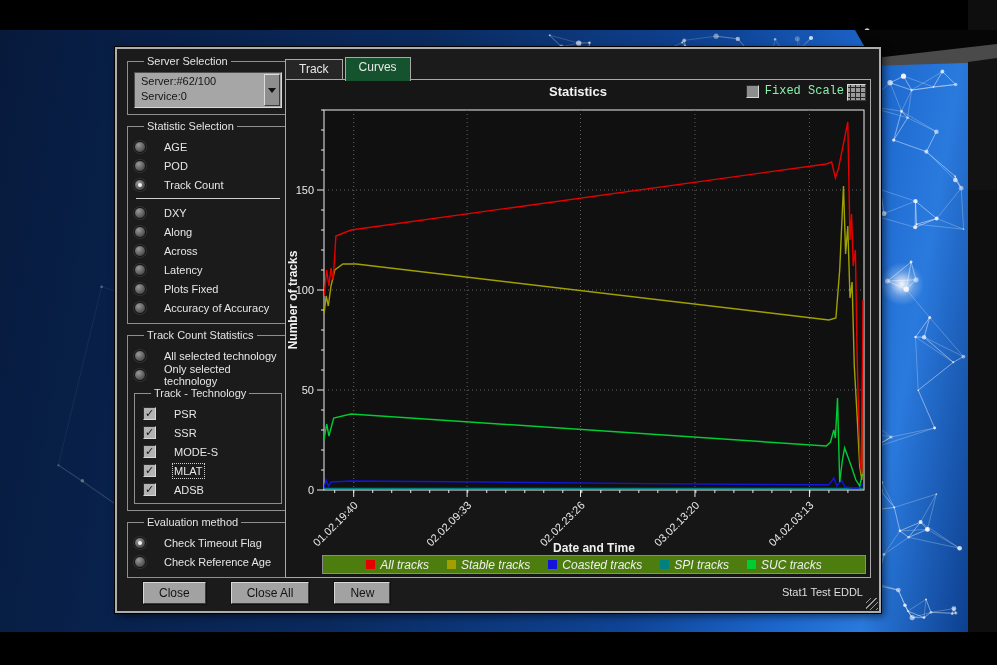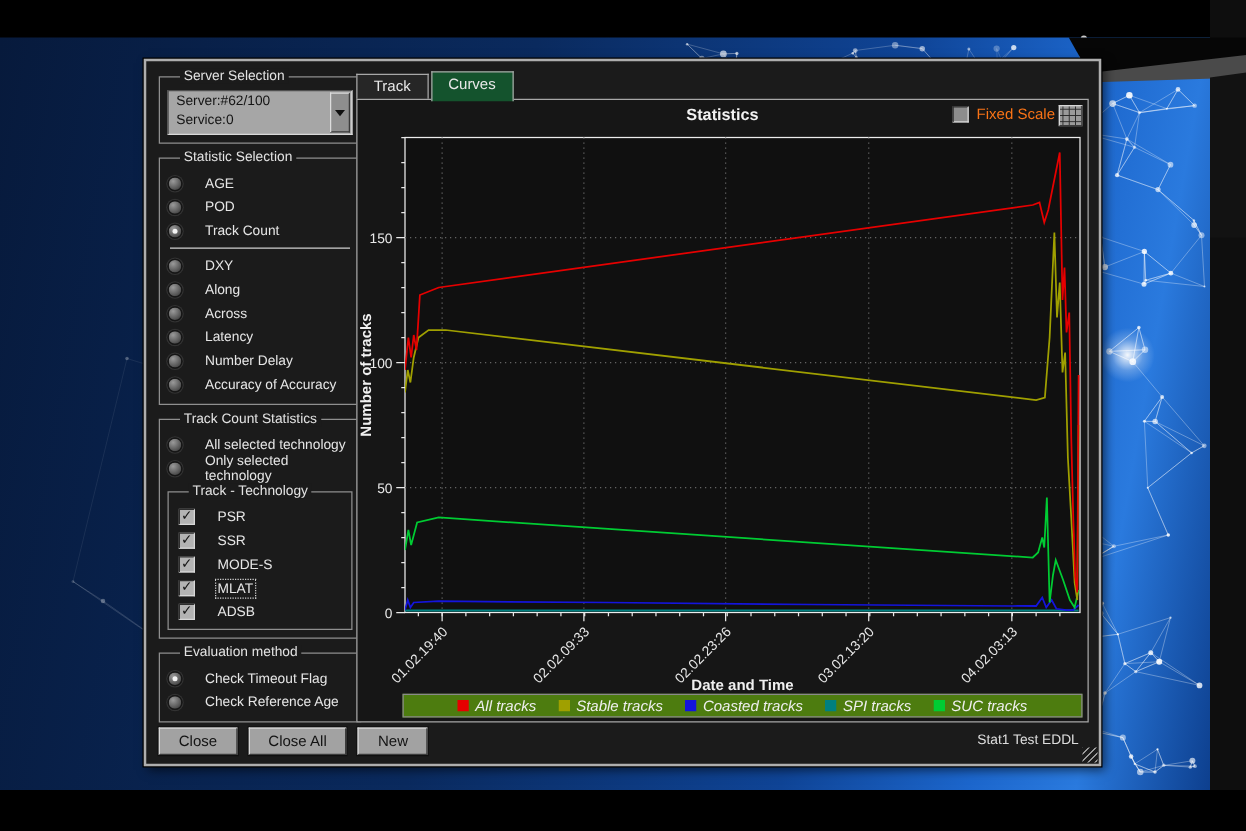--- a/index.html
+++ b/index.html
@@ -33,34 +33,34 @@
   .radio.sel::after{content:"";position:absolute;left:3px;top:3px;width:4px;height:4px;border-radius:50%;background:#f4f4f4;}
   .check{width:11px;height:11px;flex:none;background:#b3b3b3;border:1px solid;
      border-color:#2e2e2e #d8d8d8 #d8d8d8 #2e2e2e;color:#151515;font-size:11px;line-height:10px;
      font-weight:bold;text-align:center;}
   .lbl-focus{outline:1px dotted #cfcfcf;outline-offset:1px;}
   .divider{border-top:1px solid #cfcfcf;margin:4px 2px 4px 2px;}
   .subgroup{position:relative;border:1px solid #8f8f8f;padding:10px 6px 4px 8px;margin-top:9px;}
   
   #btn-row{position:absolute;left:10px;bottom:7px;display:flex;gap:9px;}
   .btn{background:#a2a2a2;color:#131313;font-size:12px;font-family:inherit;padding:3px 15px;
-     border:1px solid;border-color:#d8d8d8 #3c3c3c #3c3c3c #d8d8d8;box-shadow:0 0 0 1px #101010;cursor:pointer;}
+     border:1px solid;border-color:#d8d8d8 #3c3c3c #3c3c3c #d8d8d8;box-shadow:0 0 0 1px #101010;cursor:pointer;margin-left:16px;}
   #status{position:absolute;right:16px;bottom:13px;font-size:11px;color:#dedede;}
   #grip{position:absolute;right:1px;bottom:1px;width:12px;height:12px;
      background:repeating-linear-gradient(135deg,transparent 0 3px,#9a9a9a 3px 4px);}
   
   #tab-bar{position:absolute;left:168px;top:8px;display:flex;align-items:flex-end;height:23px;}
   .tab{background:#262626;color:#e8e8e8;font-size:12px;padding:2px 13px 3px 13px;margin-right:2px;
      border:1px solid #a8a8a8;border-bottom:none;height:15px;cursor:pointer;}
   .tab.active{background:#14532d;height:18px;position:relative;z-index:2;margin-bottom:-1px;}
   #pane{position:absolute;left:168px;top:30px;right:8px;bottom:33px;border:1px solid #a8a8a8;background:#161616;}
   #chart-header{position:absolute;left:0;top:2px;width:100%;height:20px;}
   #chart-title{text-align:center;font-size:13px;font-weight:bold;color:#f2f2f2;line-height:20px;}
   #fixed-scale{position:absolute;right:26px;top:2px;display:flex;align-items:center;gap:6px;
-     font-size:12px;color:#f97316;cursor:pointer;}
+     font-size:12px;color:#86efac;cursor:pointer;font-family:Liberation Mono, monospace;}
   #fs-box{width:11px;height:11px;background:#8d8d8d;border:1px solid;border-color:#2e2e2e #d8d8d8 #d8d8d8 #2e2e2e;}
   #grid-btn{position:absolute;right:4px;top:2px;width:17px;height:15px;background:#9a9a9a;
      border:1px solid;border-color:#d8d8d8 #3c3c3c #3c3c3c #d8d8d8;cursor:pointer;
      background-image:linear-gradient(#262626 1px,transparent 1px),linear-gradient(90deg,#262626 1px,transparent 1px);
      background-size:5px 5px;background-position:2px 2px;}
   #chart-svg{position:absolute;left:0;top:22px;}
   #legend{position:absolute;left:36px;right:4px;bottom:3px;height:17px;border:1px solid #8a8a8a;
      display:flex;align-items:center;justify-content:center;gap:18px;font-size:12px;color:#efefef;background:#4d7c0f;font-style:italic;}
   .leg-item{display:flex;align-items:center;gap:5px;}
   .leg-swatch{width:9px;height:9px;flex:none;}
@@ -534,21 +534,21 @@
           <div class="opt">
             <span class="radio"></span>
             <span>Across</span>
           </div>
           <div class="opt">
             <span class="radio"></span>
             <span>Latency</span>
           </div>
           <div class="opt">
             <span class="radio"></span>
-            <span>Number Delay</span>
+            <span>Plots Fixed</span>
           </div>
           <div class="opt">
             <span class="radio"></span>
             <span>Accuracy of Accuracy</span>
           </div>
         </div>
     </div>
 
     <div class="group">
       <span class="gtitle">Track Count Statistics</span>

